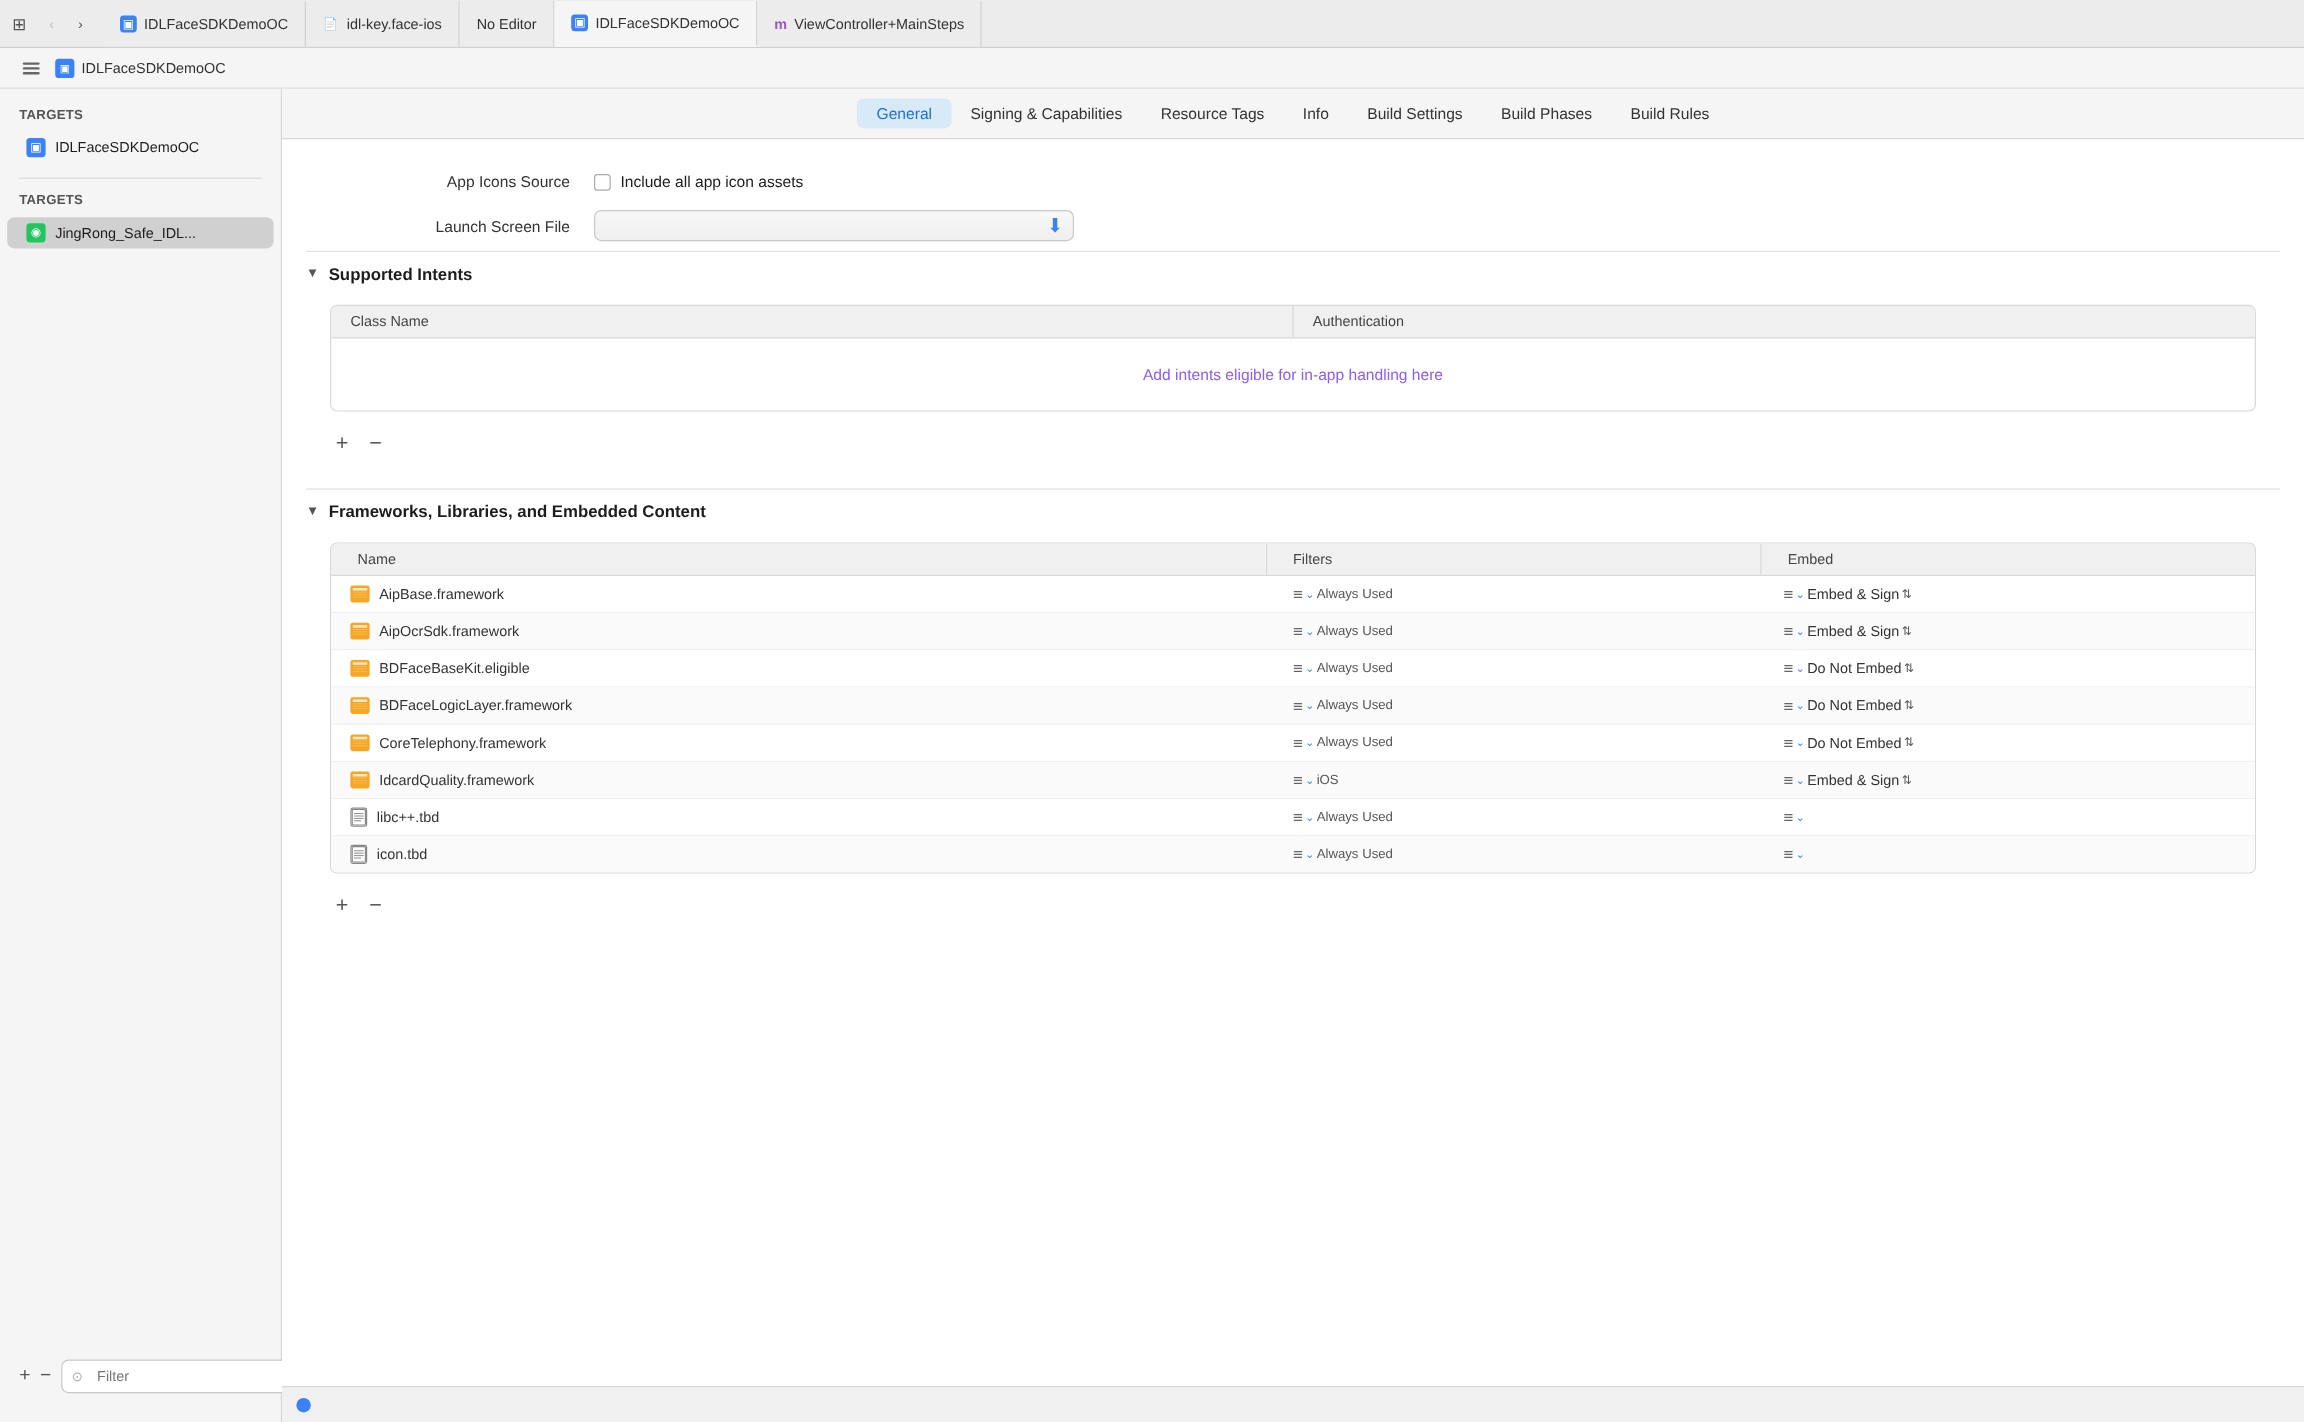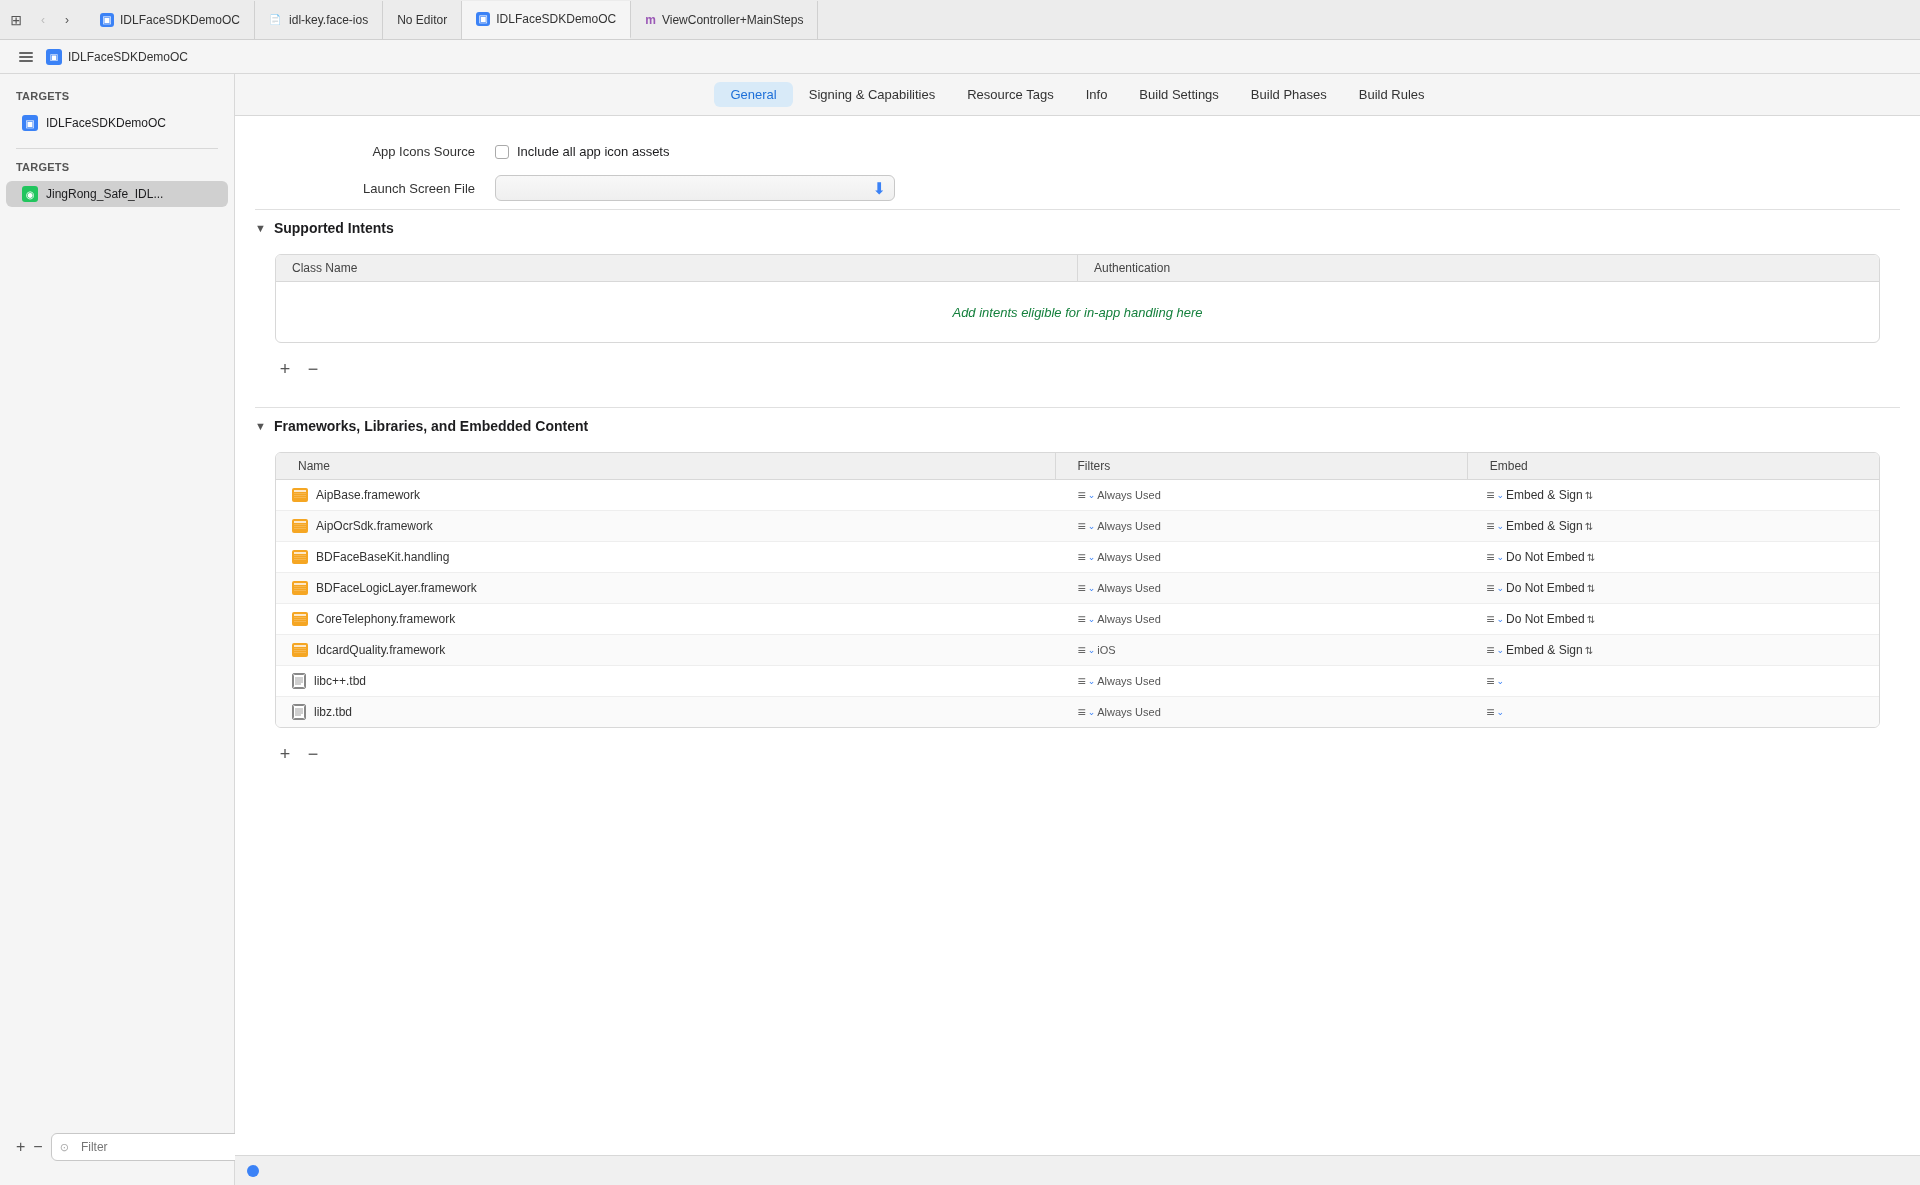--- a/index.html
+++ b/index.html
@@ -319,23 +319,22 @@
       color: #444;
       flex: 1;
       border-right: 1px solid #d8d8d8;
     }
     .intent-table-header-cell:last-child { border-right: none; }
     .intent-table-body {
       min-height: 60px;
       display: flex;
       align-items: center;
       justify-content: center;
-      color: #15803d;
+      color: #8b5cf6;
       font-size: 13px;
-      font-style: italic;
     }
     .table-actions {
       display: flex;
       align-items: center;
       gap: 8px;
       padding: 8px 40px;
     }
     .table-action-btn {
       width: 20px;
       height: 20px;
@@ -663,21 +662,21 @@
       <div class="fw-cell fw-col-name">
         <div class="framework-icon">
         <svg width="14" height="12" viewBox="0 0 14 12">
           <rect x="0" y="0" width="14" height="12" rx="1" fill="#f5a623"></rect>
           <rect x="1" y="1" width="12" height="2" fill="rgba(255,255,255,0.4)"></rect>
           <rect x="1" y="4" width="12" height="1" fill="rgba(255,255,255,0.2)"></rect>
           <rect x="1" y="6" width="12" height="1" fill="rgba(255,255,255,0.2)"></rect>
           <rect x="1" y="8" width="12" height="1" fill="rgba(255,255,255,0.2)"></rect>
         </svg>
       </div>
-        <span>BDFaceBaseKit.handling</span>
+        <span>BDFaceBaseKit.eligible</span>
       </div>
       <div class="fw-cell fw-col-filters">
         <div class="filter-dropdown">
       <span style="font-size:14px;color:#666;">≡</span>
       <span class="filter-dropdown-arrow">⌄</span>
       <span>Always Used</span>
     </div>
       </div>
       <div class="fw-cell fw-col-embed">
         <div class="embed-dropdown">
@@ -806,21 +805,21 @@
       <div class="fw-cell fw-col-name">
         <div class="tbd-icon">
         <svg width="12" height="14" viewBox="0 0 12 14">
           <rect x="0.5" y="0.5" width="11" height="13" rx="1" fill="white" stroke="#888"></rect>
           <line x1="2" y1="4" x2="10" y2="4" stroke="#888" stroke-width="0.8"></line>
           <line x1="2" y1="6" x2="10" y2="6" stroke="#888" stroke-width="0.8"></line>
           <line x1="2" y1="8" x2="10" y2="8" stroke="#888" stroke-width="0.8"></line>
           <line x1="2" y1="10" x2="8" y2="10" stroke="#888" stroke-width="0.8"></line>
         </svg>
       </div>
-        <span>libz.tbd</span>
+        <span>icon.tbd</span>
       </div>
       <div class="fw-cell fw-col-filters">
         <div class="filter-dropdown">
       <span style="font-size:14px;color:#666;">≡</span>
       <span class="filter-dropdown-arrow">⌄</span>
       <span>Always Used</span>
     </div>
       </div>
       <div class="fw-cell fw-col-embed">
         <div class="filter-dropdown">

